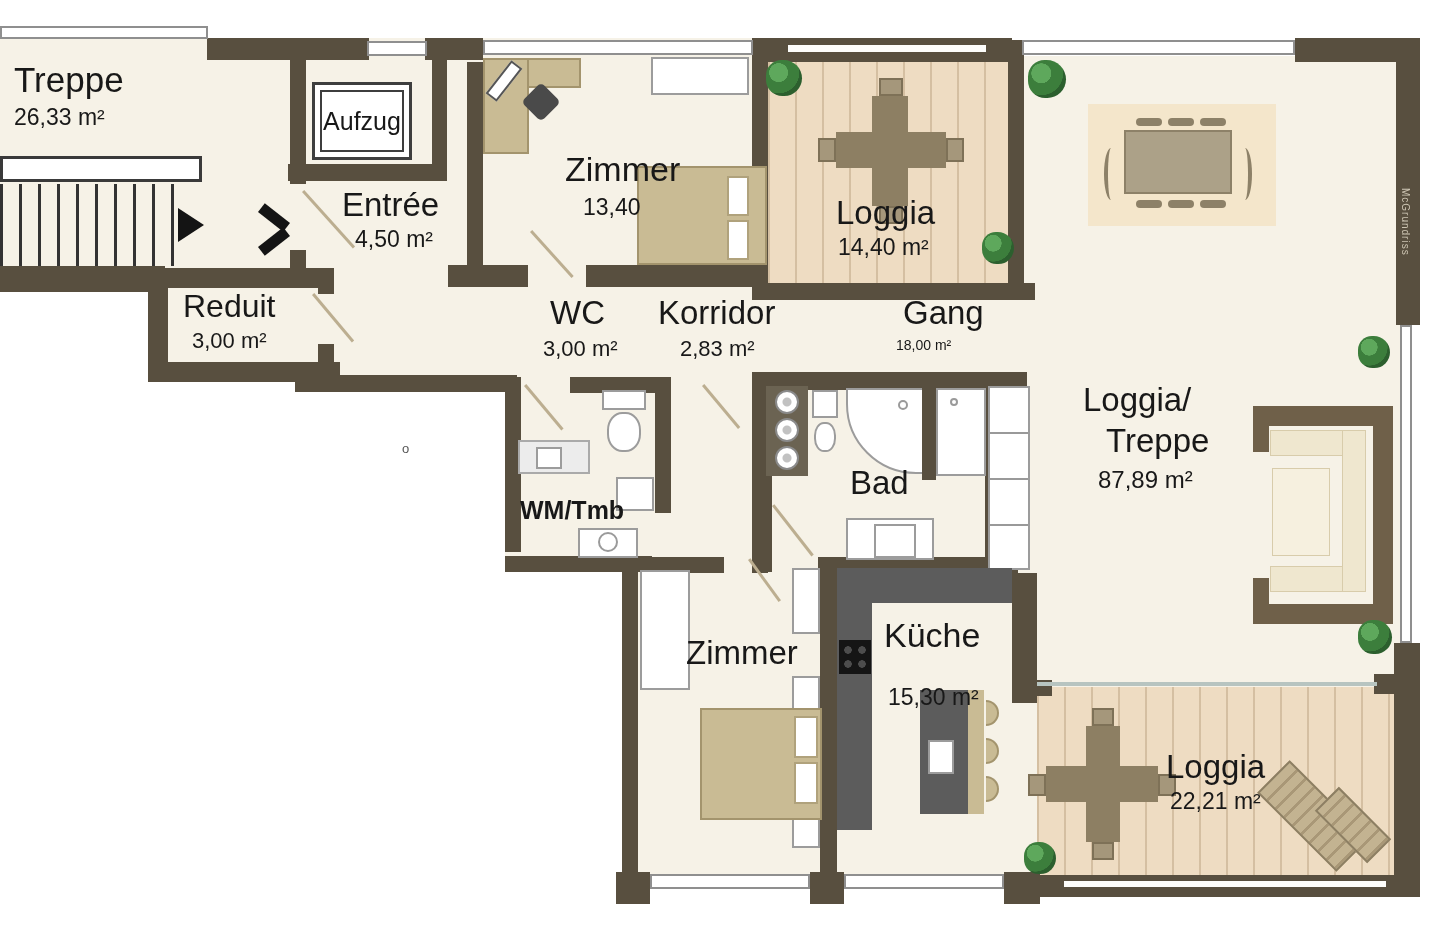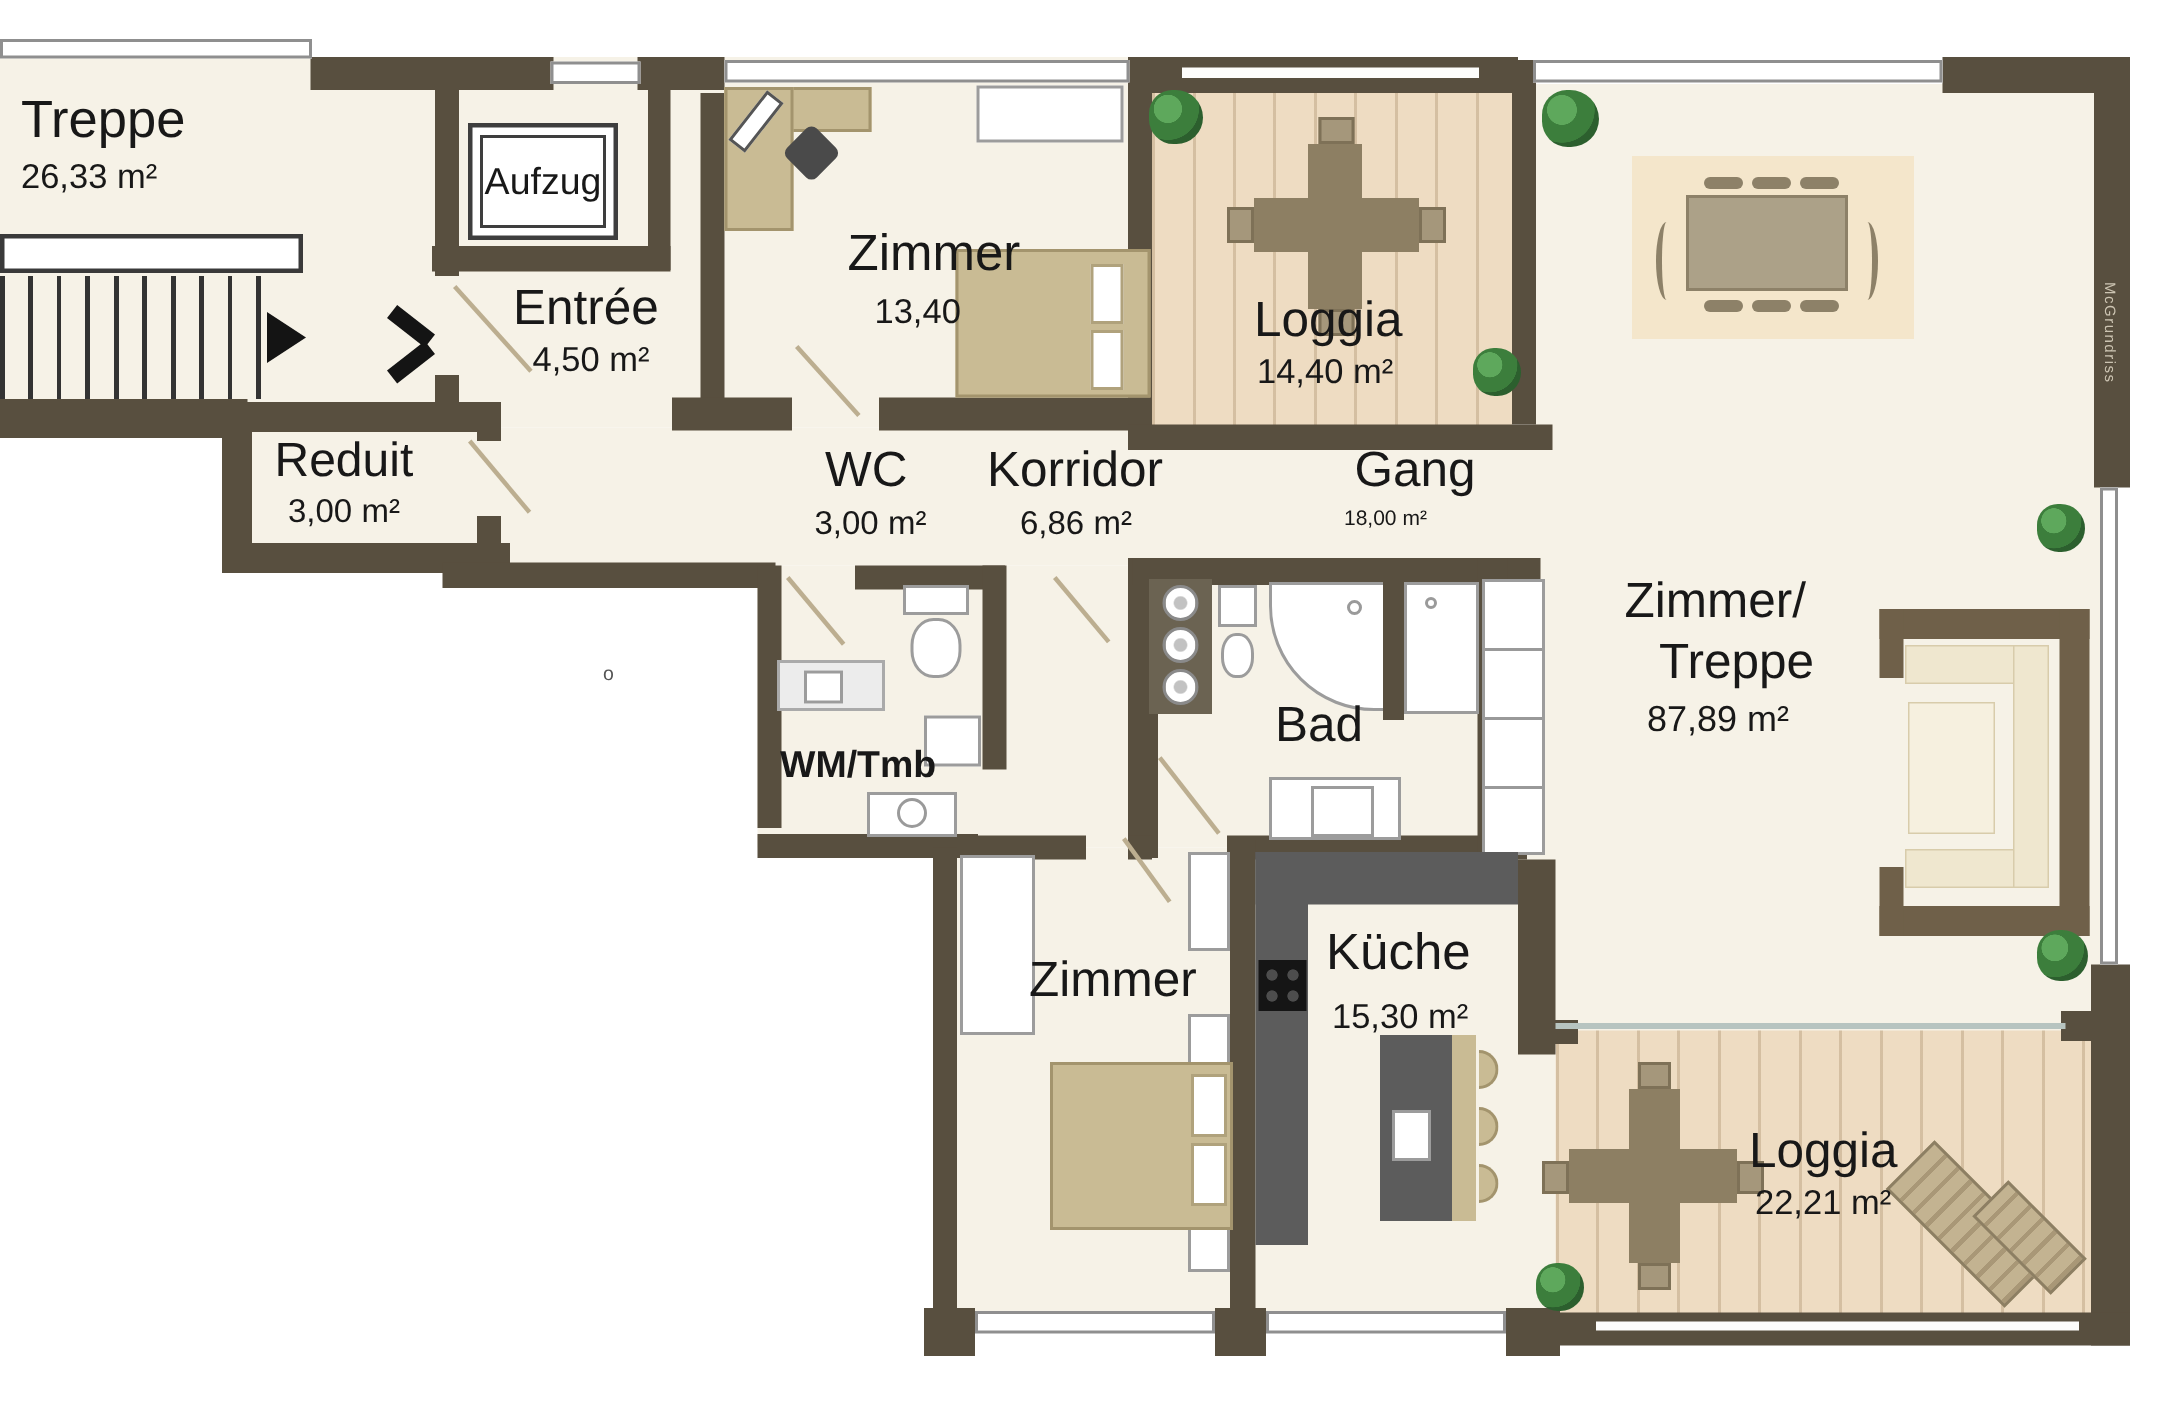--- a/index.html
+++ b/index.html
@@ -249,37 +249,37 @@
   <div class="lbl name" style="left:836px;top:196px">Loggia</div>
   <div class="lbl area" style="left:838px;top:236px">14,40 m²</div>
 
   <div class="lbl name" style="left:183px;top:290px;font-size:32px">Reduit</div>
   <div class="lbl area" style="left:192px;top:330px;font-size:22px">3,00 m²</div>
 
   <div class="lbl name" style="left:550px;top:296px">WC</div>
   <div class="lbl area" style="left:543px;top:338px;font-size:22px">3,00 m²</div>
 
   <div class="lbl name" style="left:658px;top:296px">Korridor</div>
-  <div class="lbl area" style="left:680px;top:338px;font-size:22px">6,86 m²</div>
+  <div class="lbl area" style="left:680px;top:338px;font-size:22px">2,83 m²</div>
 
   <div class="lbl name" style="left:903px;top:296px">Gang</div>
   <div class="lbl area" style="left:896px;top:338px;font-size:14px">18,00 m²</div>
 
-  <div class="lbl name" style="left:1083px;top:383px">Zimmer/</div>
+  <div class="lbl name" style="left:1083px;top:383px">Loggia/</div>
   <div class="lbl name" style="left:1106px;top:424px">Treppe</div>
   <div class="lbl area" style="left:1098px;top:468px;font-size:24px">87,89 m²</div>
 
   <div class="lbl bold" style="left:520px;top:498px;font-size:25px">WM/Tmb</div>
 
   <div class="lbl name" style="left:850px;top:466px">Bad</div>
 
   <div class="lbl name" style="left:686px;top:636px">Zimmer</div>
 
   <div class="lbl name" style="left:884px;top:618px;font-size:34px">Küche</div>
-  <div class="lbl area" style="left:888px;top:666px">15,30 m²</div>
+  <div class="lbl area" style="left:888px;top:686px">15,30 m²</div>
 
   <div class="lbl name" style="left:1166px;top:750px">Loggia</div>
   <div class="lbl area" style="left:1170px;top:790px">22,21 m²</div>
 
   <div class="lbl" style="left:402px;top:442px;font-size:13px;color:#555">o</div>
 
   <div class="wmTxt" style="left:1400px;top:188px;height:145px">McGrundriss</div>
 
 </div>
 

